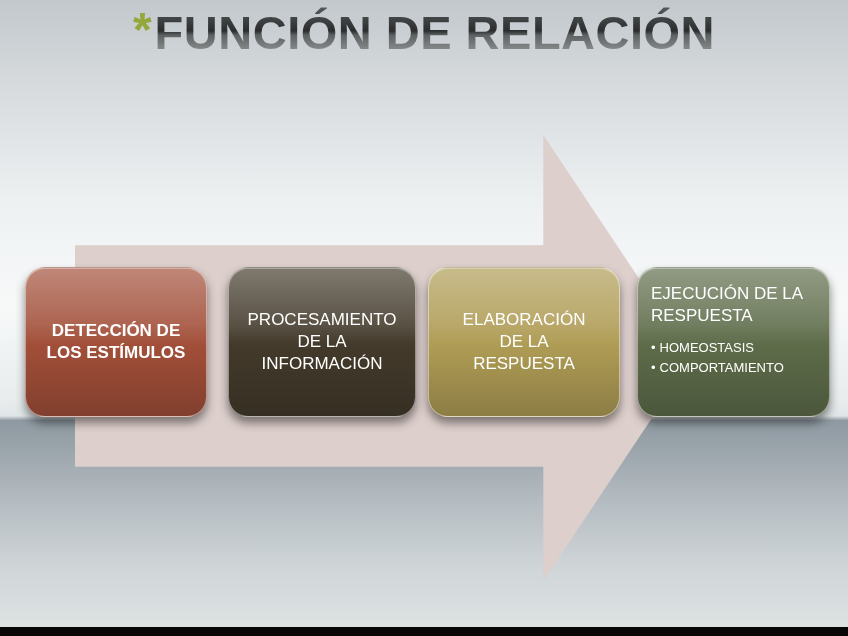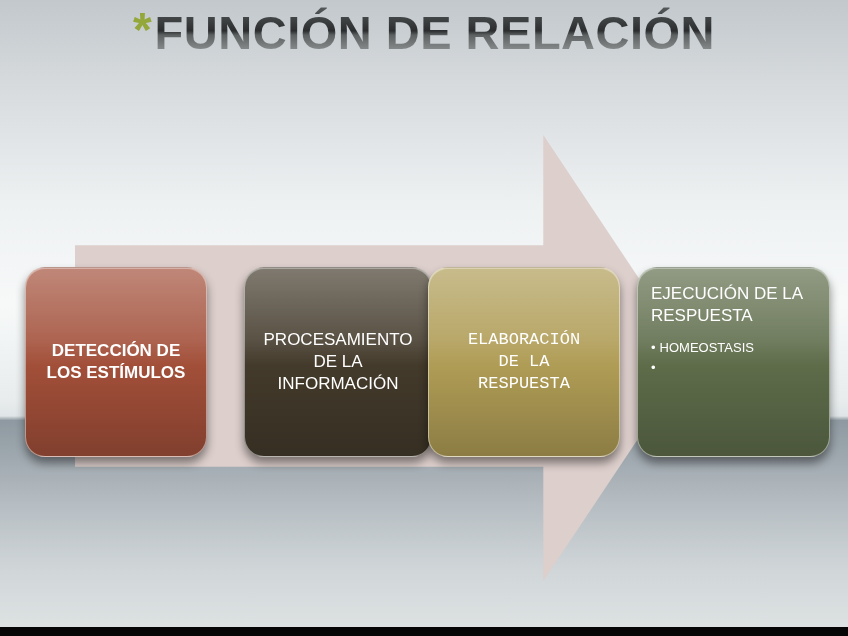--- a/index.html
+++ b/index.html
@@ -57,21 +57,21 @@
     position:absolute;
     left:75px; top:135px;
     width:617px; height:446px;
     clip-path:polygon(0 24.7%, 75.9% 24.7%, 75.9% 0, 100% 50%, 75.9% 100%, 75.9% 74.4%, 0 74.4%);
     filter:drop-shadow(0 3px 4px rgba(0,0,0,0.10));
     z-index:1;
   }
 
   
   .step {
-    position:absolute; top:267px; height:190px;
+    position:absolute; top:267px; height:150px;
     border-radius:20px;
     border:1px solid rgba(255,255,255,0.45);
     box-shadow:0 6px 10px rgba(0,0,0,0.45), inset 0 1px 0 rgba(255,255,255,0.35);
     background-image:linear-gradient(to bottom,
       rgba(255,255,255,0.32) 0%,
       rgba(255,255,255,0.12) 38%,
       rgba(255,255,255,0) 52%,
       rgba(0,0,0,0.20) 100%);
     color:#ffffff;
     z-index:2;
@@ -123,40 +123,41 @@
   </div>
 
   <div class="arrow" style="background-color: rgb(221, 207, 204);"></div>
 
   <section class="step step-1" style="background-color: rgb(162, 79, 57);">
     <div class="step-center">
       <div class="step-label">DETECCIÓN DE LOS ESTÍMULOS</div>
     </div>
   </section>
 
-  <section class="step step-2" style="background-color: rgb(67, 58, 43); margin-left: 16px;">
+  <section class="step step-2" style="background-color: rgb(67, 58, 43);">
     <div class="step-center">
       <div class="step-label">PROCESAMIENTO DE LA INFORMACIÓN</div>
     </div>
   </section>
 
-  <section class="step step-3" style="background-color: rgb(175, 156, 85); font-family: Liberation Mono, monospace;">
+  <section class="step step-3" style="background-color: rgb(175, 156, 85);">
     <div class="step-center">
       <div class="step-label">ELABORACIÓN DE LA RESPUESTA</div>
     </div>
   </section>
 
   <section class="step step-4" style="background-color: rgb(94, 108, 74);">
     <div class="step4-title">EJECUCIÓN DE LA RESPUESTA</div>
     <ul class="bullet-list">
       <li class="bullet-item">
         <span class="bullet-dot">•</span>
         <span>HOMEOSTASIS</span>
       </li>
       <li class="bullet-item">
         <span class="bullet-dot">•</span>
+        <span>COMPORTAMIENTO</span>
       </li>
     </ul>
   </section>
 
   <div class="bottom-bar"></div>
 
 </div>
 
 </body></html>

